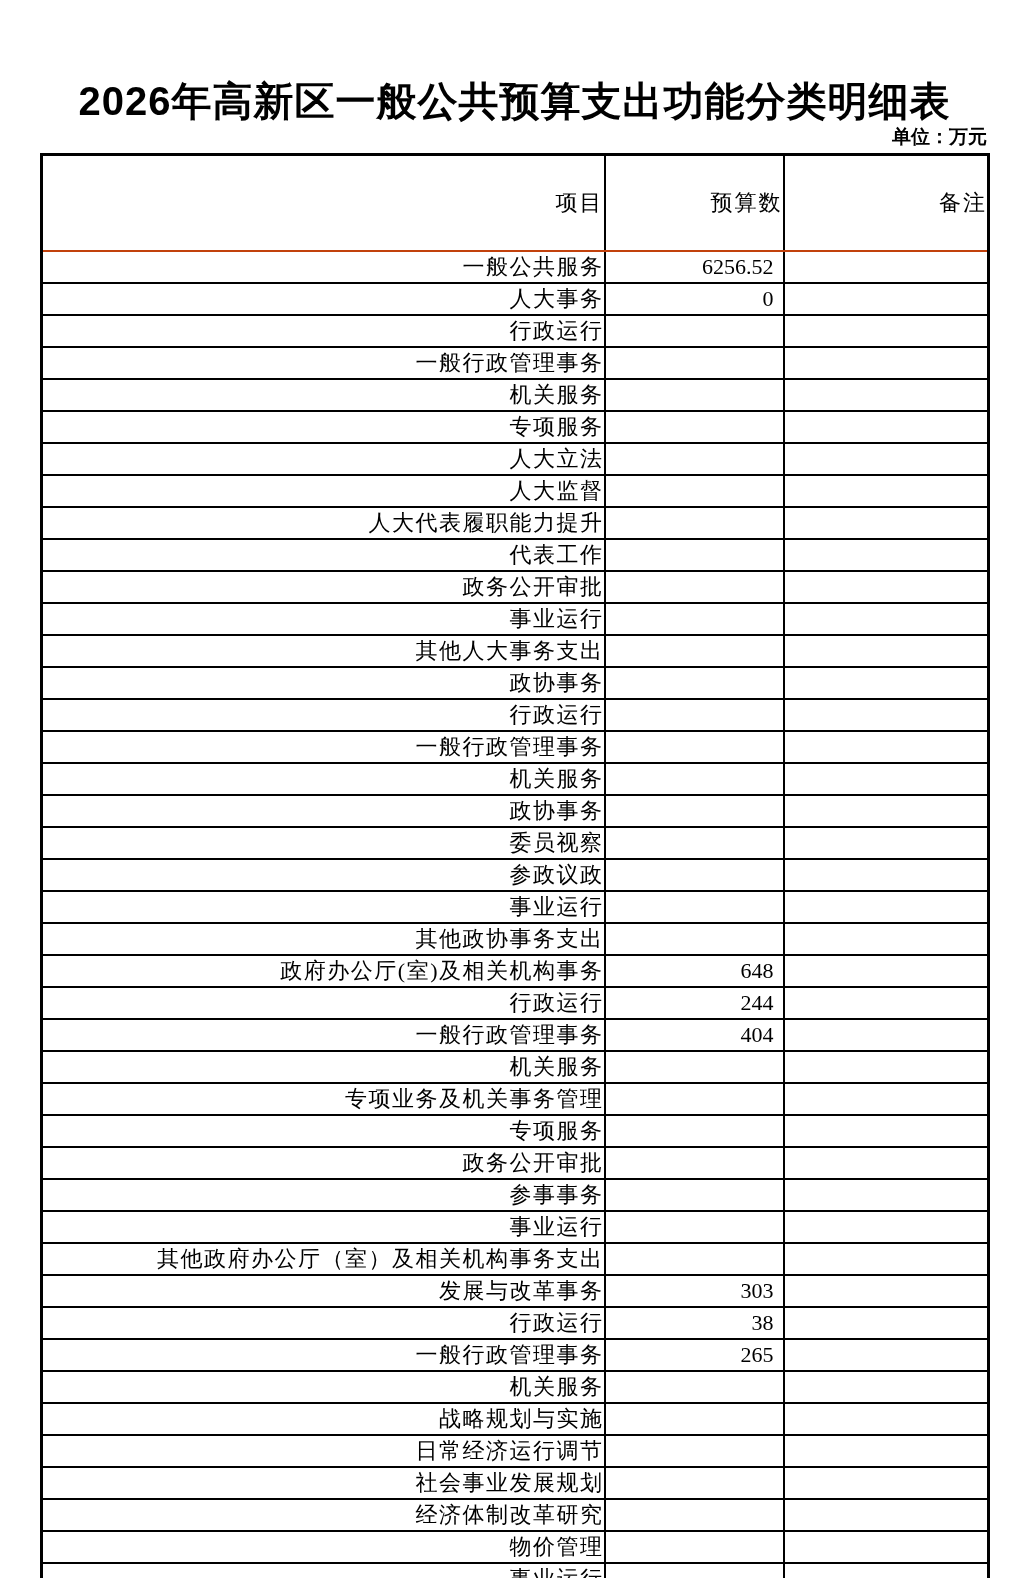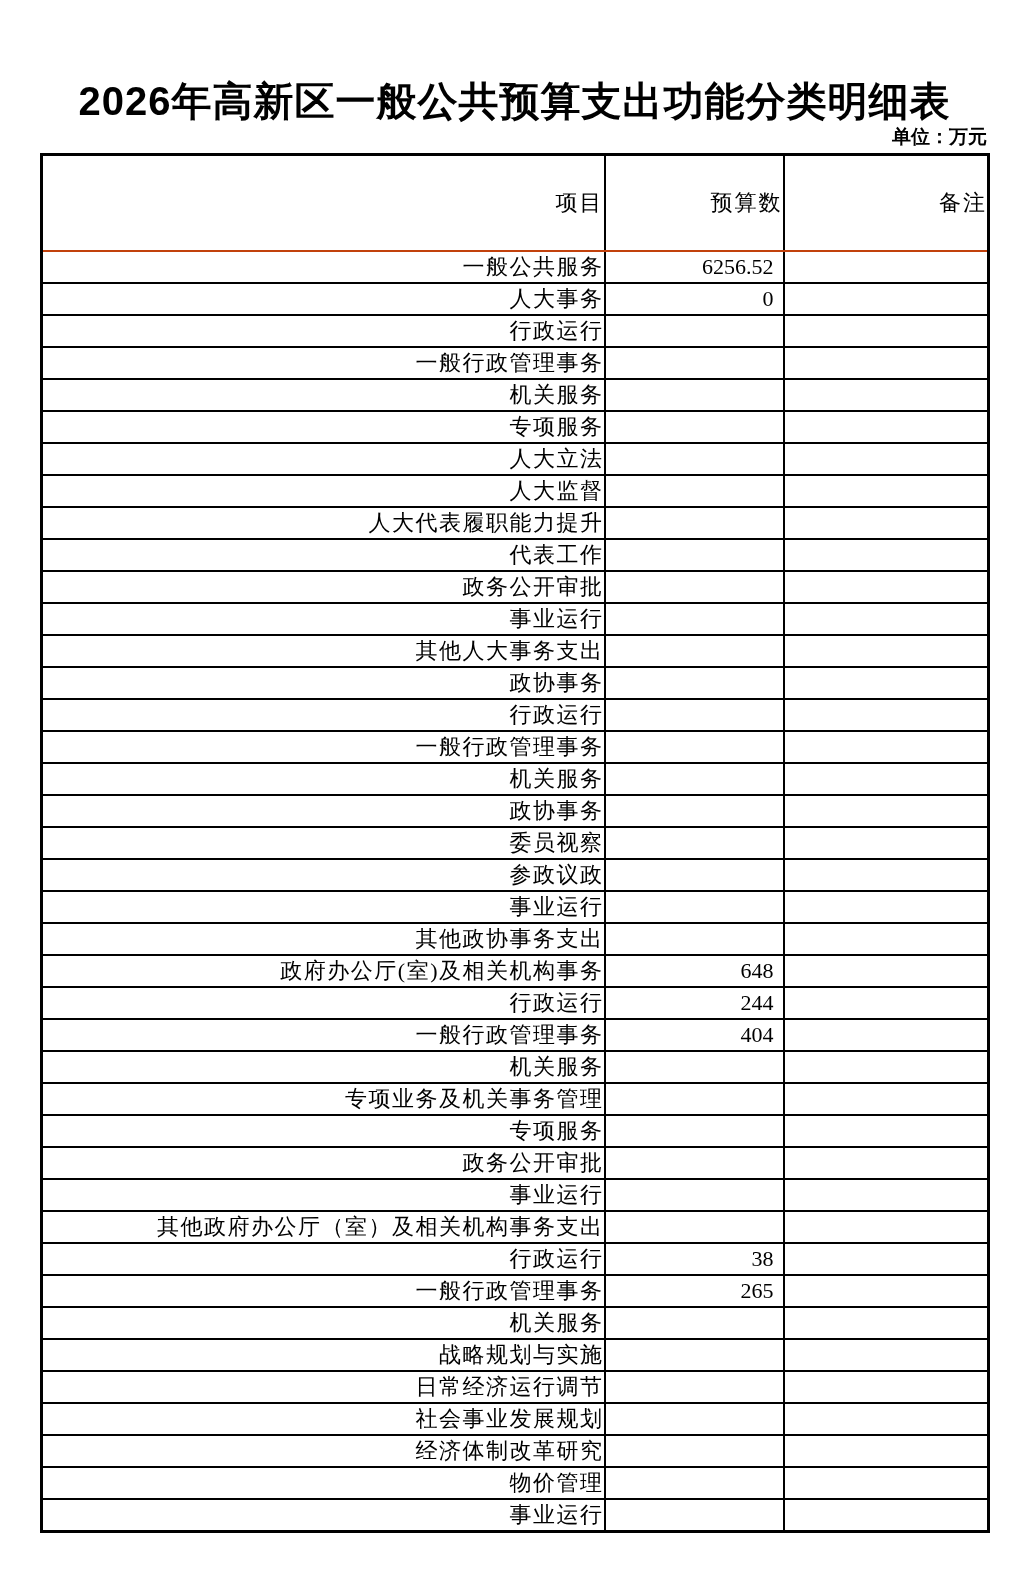--- a/index.html
+++ b/index.html
@@ -228,27 +228,37 @@
         <td class="item-cell lvl3">专项服务</td>
         <td class="budget-cell"></td>
         <td class="note-cell"></td>
       </tr>
       <tr>
         <td class="item-cell lvl3">政务公开审批</td>
         <td class="budget-cell"></td>
         <td class="note-cell"></td>
       </tr>
       <tr>
+        <td class="item-cell lvl3">参事事务</td>
+        <td class="budget-cell"></td>
+        <td class="note-cell"></td>
+      </tr>
+      <tr>
         <td class="item-cell lvl3">事业运行</td>
         <td class="budget-cell"></td>
         <td class="note-cell"></td>
       </tr>
       <tr>
         <td class="item-cell lvl3">其他政府办公厅（室）及相关机构事务支出</td>
         <td class="budget-cell"></td>
+        <td class="note-cell"></td>
+      </tr>
+      <tr>
+        <td class="item-cell lvl2">发展与改革事务</td>
+        <td class="budget-cell">303</td>
         <td class="note-cell"></td>
       </tr>
       <tr>
         <td class="item-cell lvl3">行政运行</td>
         <td class="budget-cell">38</td>
         <td class="note-cell"></td>
       </tr>
       <tr>
         <td class="item-cell lvl3">一般行政管理事务</td>
         <td class="budget-cell">265</td>

